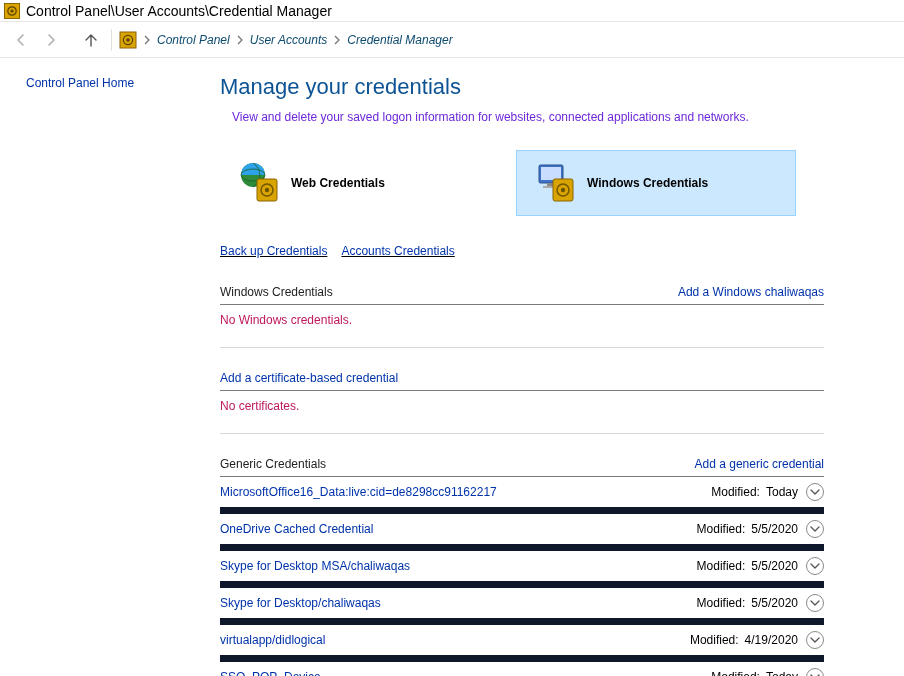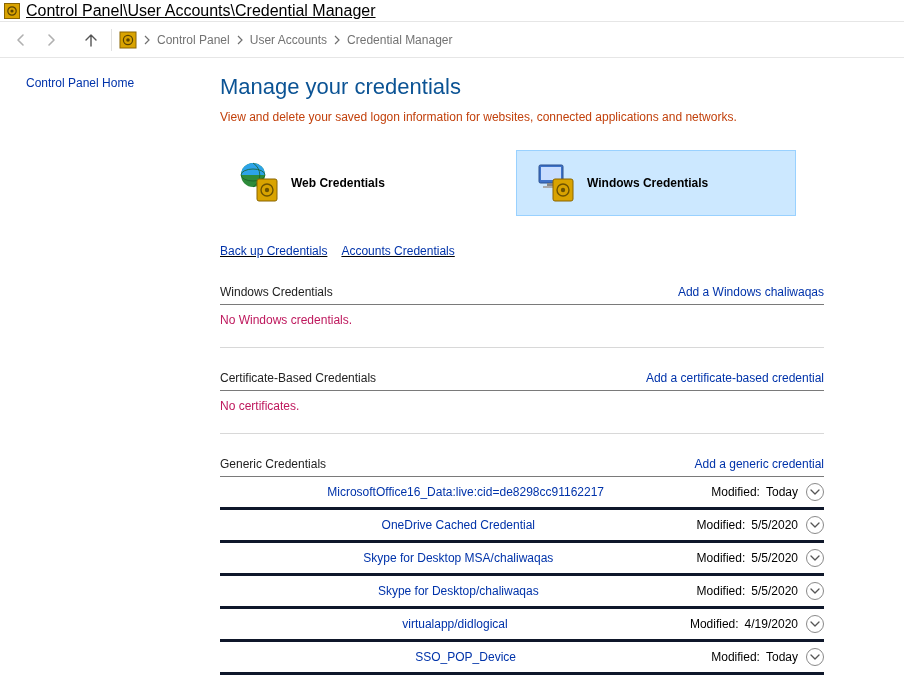--- a/index.html
+++ b/index.html
@@ -1,45 +1,45 @@
 <!DOCTYPE html>
 <html><head>
 <meta charset="utf-8">
 <style>
 * { box-sizing: border-box; margin: 0; padding: 0; }
 body { font-family: "Segoe UI", Tahoma, sans-serif; font-size: 12px; color: #000; background: #fff; width: 904px; }
 .titlebar { height: 22px; display: flex; align-items: center; padding: 0 4px; background: #fff; border-bottom: 1px solid #e6e6e6; }
 .titlebar-icon { width: 16px; height: 16px; margin-right: 6px; }
-.titlebar-text { font-size: 16px; color: #000; text-decoration: underline; }
+.titlebar-text { font-size: 14px; color: #000; }
 .navbar { height: 36px; display: flex; align-items: center; padding: 0 6px; border-bottom: 1px solid #e6e6e6; background: #fff; }
 .nav-btn { width: 24px; height: 24px; display: flex; align-items: center; justify-content: center; margin: 0 3px; cursor: default; }
 .nav-btn svg { display: block; }
 .divider-v { width: 1px; height: 22px; background: #e0e0e0; margin: 0 5px; }
 .bc-icon { width: 18px; height: 18px; margin: 0 3px 0 2px; }
 .bc-sep { display:inline-flex; align-items:center; justify-content:center; width:14px; height:14px; color:#707070; }
-.bc-link { color: #737373; padding: 2px 3px; cursor: default; }
+.bc-link { color: #0c4a6e; padding: 2px 3px; cursor: default; font-style: italic; }
 .content { display: flex; }
 .sidebar { width: 220px; padding: 18px 14px 14px 26px; }
 .sidebar-link { color: #0033aa; font-size: 12px; cursor: pointer; }
 .main { flex: 1; padding: 16px 80px 16px 0; }
 .page-title { color: #0b5394; font-size: 22px; font-weight: 400; margin: 0 0 10px; }
-.page-desc { font-size: 12px; color: #c2410c; margin-bottom: 26px; }
+.page-desc { font-size: 12px; color: #6d28d9; margin-bottom: 26px; margin-left: 12px; }
 .cred-tiles { display: flex; gap: 16px; margin-bottom: 28px; }
 .tile { display: flex; align-items: center; padding: 10px 16px; border: 1px solid transparent; width: 280px; }
 .tile-selected { background: #cce8ff; border: 1px solid #99d1ff; }
 .tile-icon { width: 44px; height: 44px; margin-right: 10px; position: relative; }
 .tile-label { font-size: 12px; font-weight: 700; color: #000; }
 .action-links { display: flex; gap: 14px; margin-bottom: 24px; text-decoration: underline; }
 .linkish { color: #0033aa; cursor: pointer; font-size: 12px; }
 .section-head { display: flex; align-items: center; border-bottom: 1px solid #7a7a7a; padding: 3px 0 5px; margin-top: 8px; }
 .section-title { flex: 1; font-size: 12px; color: #222; }
 .section-add { color: #0033aa; font-size: 12px; cursor: pointer; }
 .section-empty { padding: 8px 0 20px; color: #be185d; border-bottom: 1px solid #d8d8d8; margin-bottom: 20px; }
 .section-empty.last { margin-bottom: 20px; border-bottom: 1px solid #d8d8d8;}
-.cred-row { display: flex; align-items: center; border-bottom: 3px solid #0f172a; padding: 6px 0; text-align: center; }
+.cred-row { display: flex; align-items: center; border-bottom: 7px solid #0f172a; padding: 6px 0; }
 .cred-name { flex: 1; color: #0033aa; font-size: 12px; cursor: pointer; }
 .cred-mod-label { color: #000; font-size: 12px; margin-right: 6px; }
 .cred-mod-val { color: #000; font-size: 12px; margin-right: 8px; }
 .expand-btn { width: 18px; height: 18px; border: 1px solid #8a8a8a; border-radius: 50%; display: flex; align-items: center; justify-content: center; cursor: pointer; }
 .expand-btn svg { display:block; }
 .generic-rows { margin-top: 0; }
 </style>
 </head>
 <body>
 
@@ -145,21 +145,20 @@
       <span class="linkish">Accounts Credentials</span>
     </div>
 
     <div class="section-head">
       <span class="section-title">Windows Credentials</span>
       <span class="section-add">Add a Windows chaliwaqas</span>
     </div>
     <div class="section-empty">No Windows credentials.</div>
 
     <div class="section-head">
-      <span class="section-title">Certificate-Based Credentials</span>
       <span class="section-add">Add a certificate-based credential</span>
     </div>
     <div class="section-empty last">No certificates.</div>
 
     <div class="section-head">
       <span class="section-title">Generic Credentials</span>
       <span class="section-add">Add a generic credential</span>
     </div>
 
     <div class="generic-rows" id="generic-rows">

